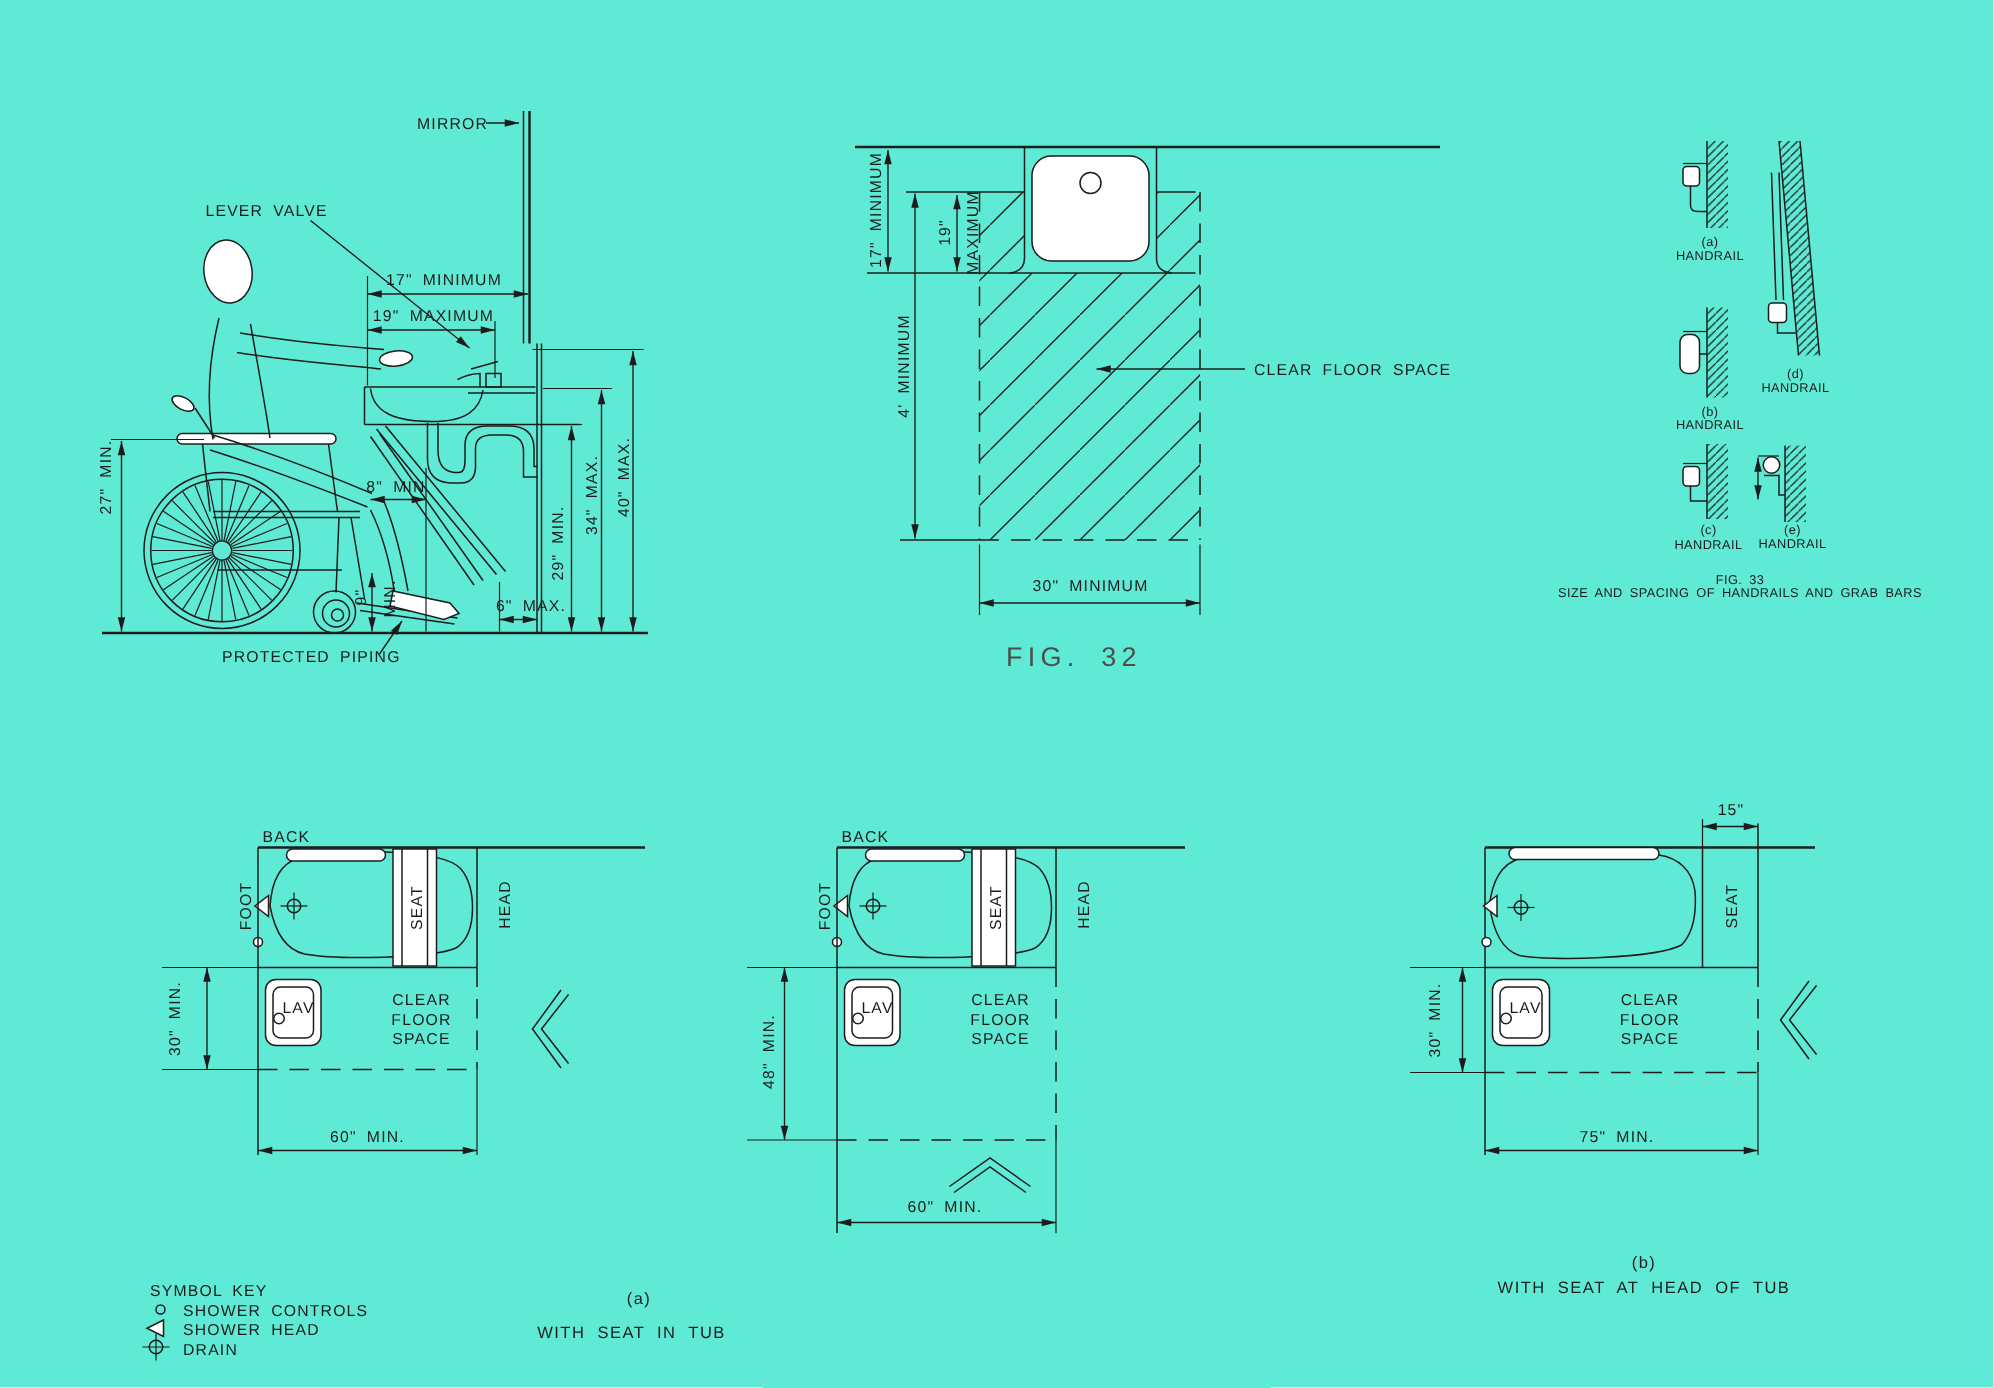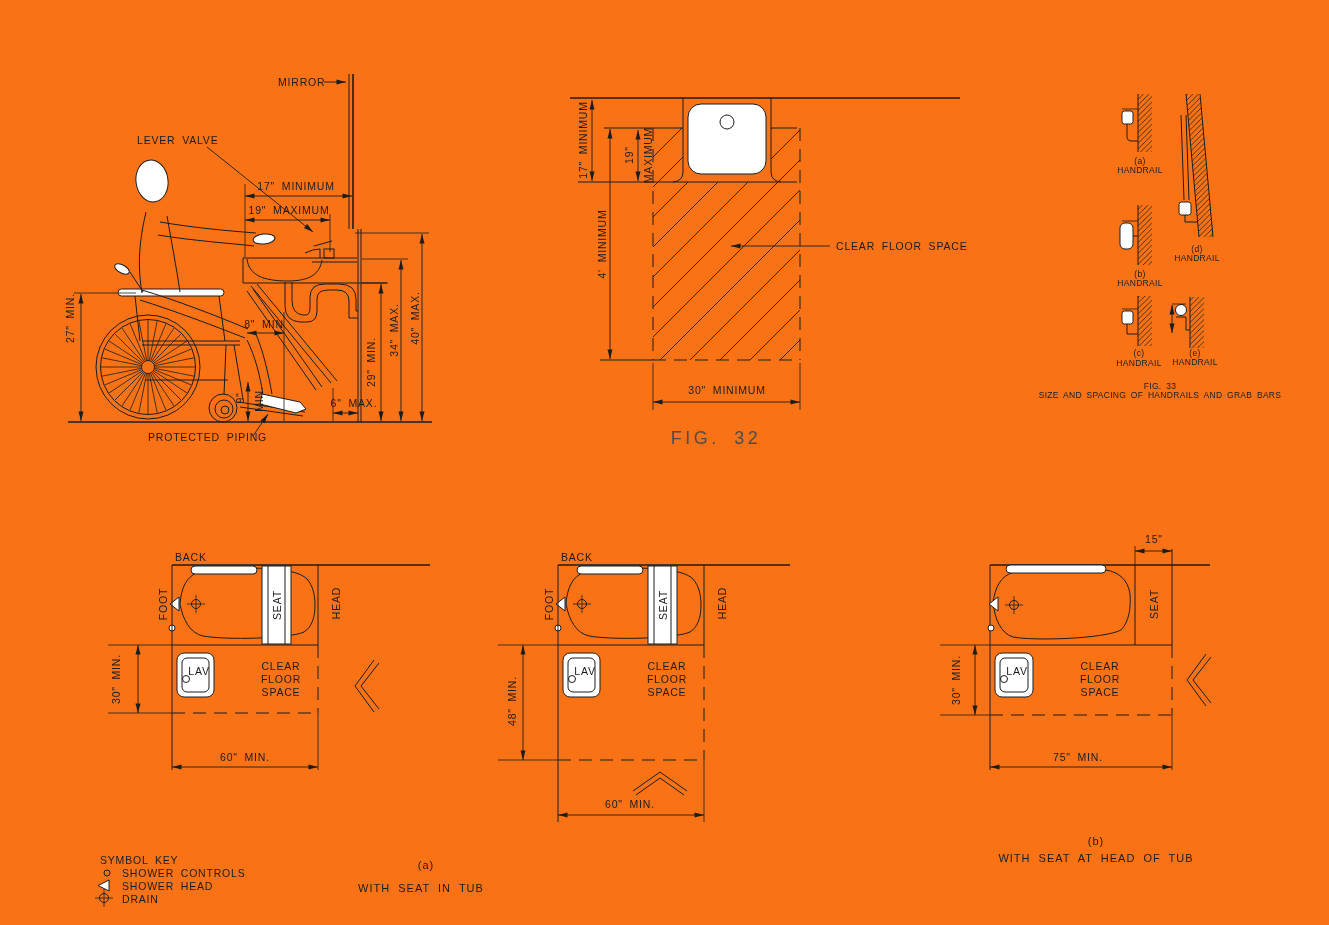--- a/index.html
+++ b/index.html
@@ -1,16 +1,16 @@
 <!DOCTYPE html>
 <html><head>
 <meta charset="utf-8">
 <style>
   html,body{margin:0;padding:0;background:#ffffff;}
-  .page{width:1329px;height:925px;position:relative;background:#f97316;overflow:hidden;}
+  .page{width:1329px;height:925px;position:relative;background:#5eead4;overflow:hidden;}
   svg{display:block;}
   .ln{stroke:#1c1c1c;stroke-width:1;fill:none;}
   .ln2{stroke:#1c1c1c;stroke-width:1.6;fill:none;}
   .lnw{stroke:#1c1c1c;stroke-width:1;fill:#ffffff;}
   .dash{stroke:#1c1c1c;stroke-width:1;fill:none;stroke-dasharray:13 8;}
   .dim{stroke:#1c1c1c;stroke-width:0.9;fill:none;marker-start:url(#arr);marker-end:url(#arr);}
   .ldr{stroke:#1c1c1c;stroke-width:0.9;fill:none;marker-end:url(#arr);}
   .thin{stroke:#1c1c1c;stroke-width:0.8;fill:none;}
   .t{font:10.5px "Liberation Sans",sans-serif;letter-spacing:.8px;word-spacing:3px;fill:#1c1c1c;}
   .ts{font:8.5px "Liberation Sans",sans-serif;letter-spacing:.3px;word-spacing:2px;fill:#1c1c1c;}

